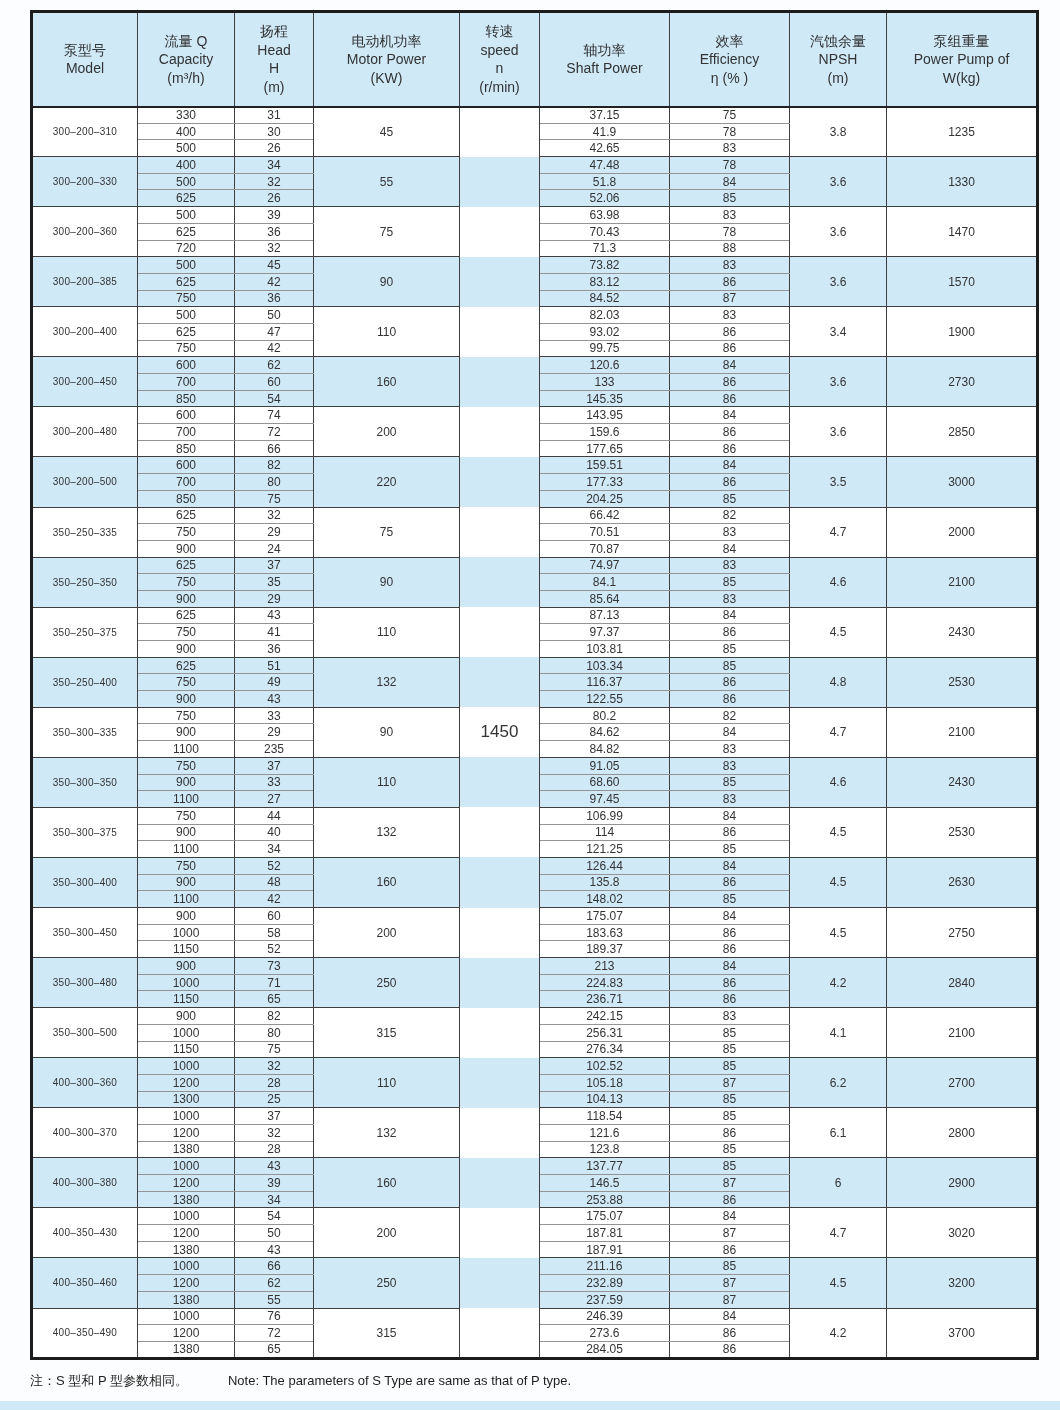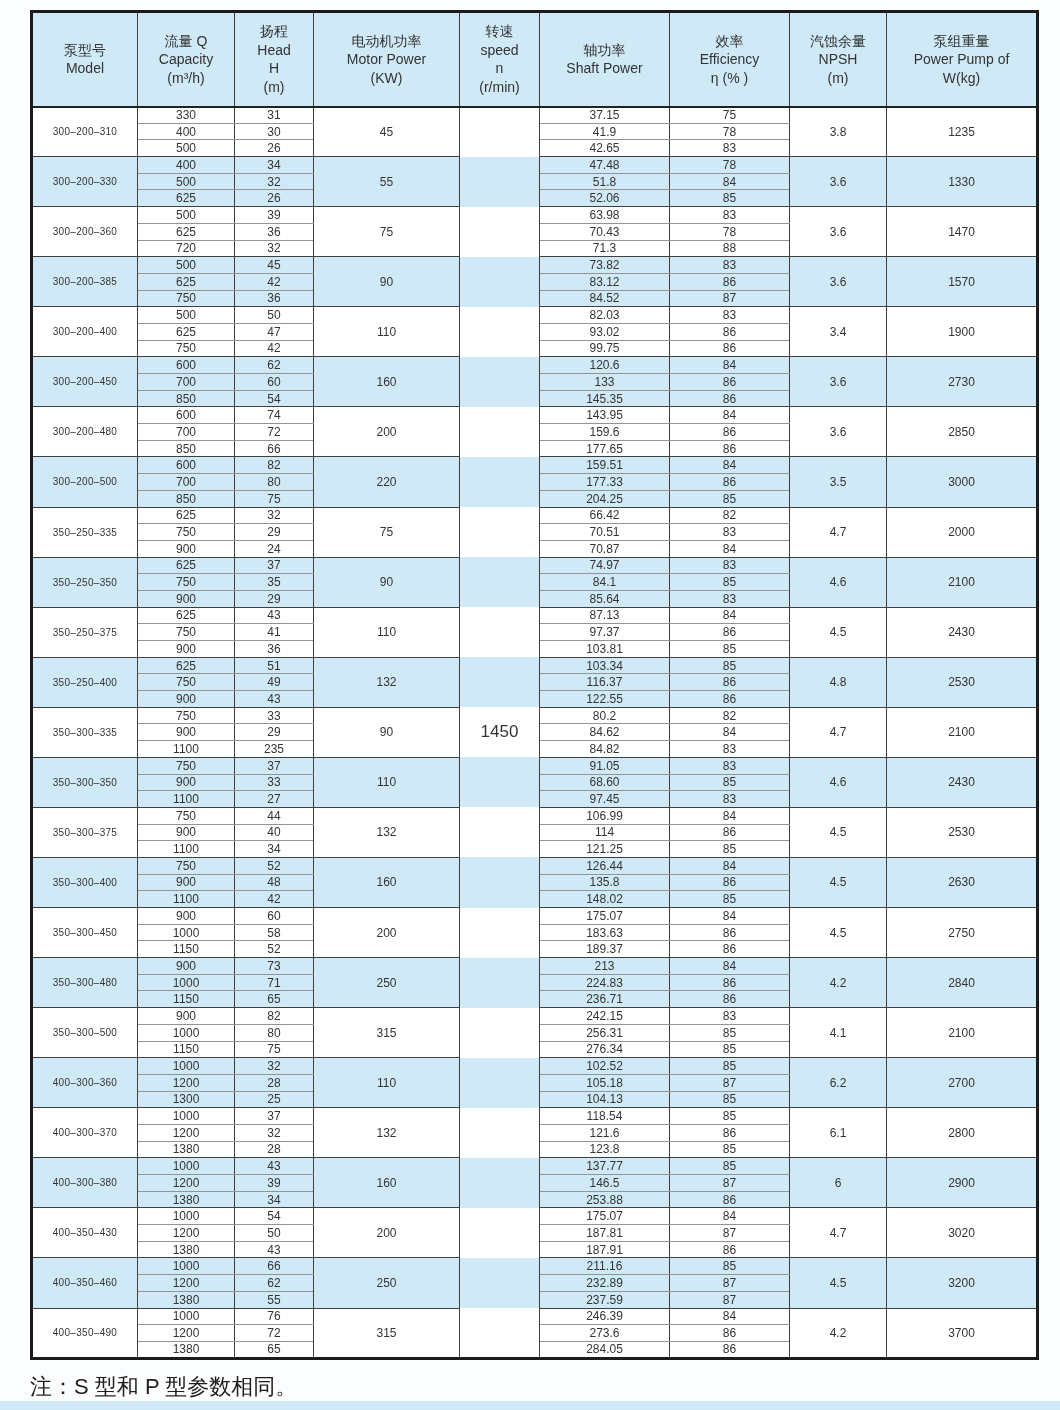--- a/index.html
+++ b/index.html
@@ -67,21 +67,21 @@
   tbody td.blue{background:var(--stripe-blue);}
   tbody td.model{font-size:10px;letter-spacing:.3px;}
   tbody td.sep{border-bottom:1px solid var(--line-light);}
   tr.group-start td{border-top:1px solid var(--line-mid);}
   tbody td.speed{border-top:none !important;border-bottom:none !important;font-size:17px;}
   .note{
     margin:12px 0 0 30px;
     display:flex;
     align-items:center;
     gap:40px;
-    font-size:22px;
+    font-size:13px;
     color:#1e1e1e;
   }
   .bottom-strip{
     position:absolute;left:0;bottom:0;width:1060px;height:9px;
     background:var(--stripe-blue);
   }
 </style>
 </head>
 <body>
 
@@ -720,15 +720,16 @@
         <tr>
           <td class="num white">1380</td>
           <td class="num white">65</td>
           <td class="num white">284.05</td>
           <td class="num white">86</td>
         </tr>
       </tbody>
   </table>
   <div class="note">
     <span>注：S 型和 P 型参数相同。</span>
+    <span>Note: The parameters of S Type are same as that of P type.</span>
   </div>
   <div class="bottom-strip"></div>
 </div>
 
 </body></html>

